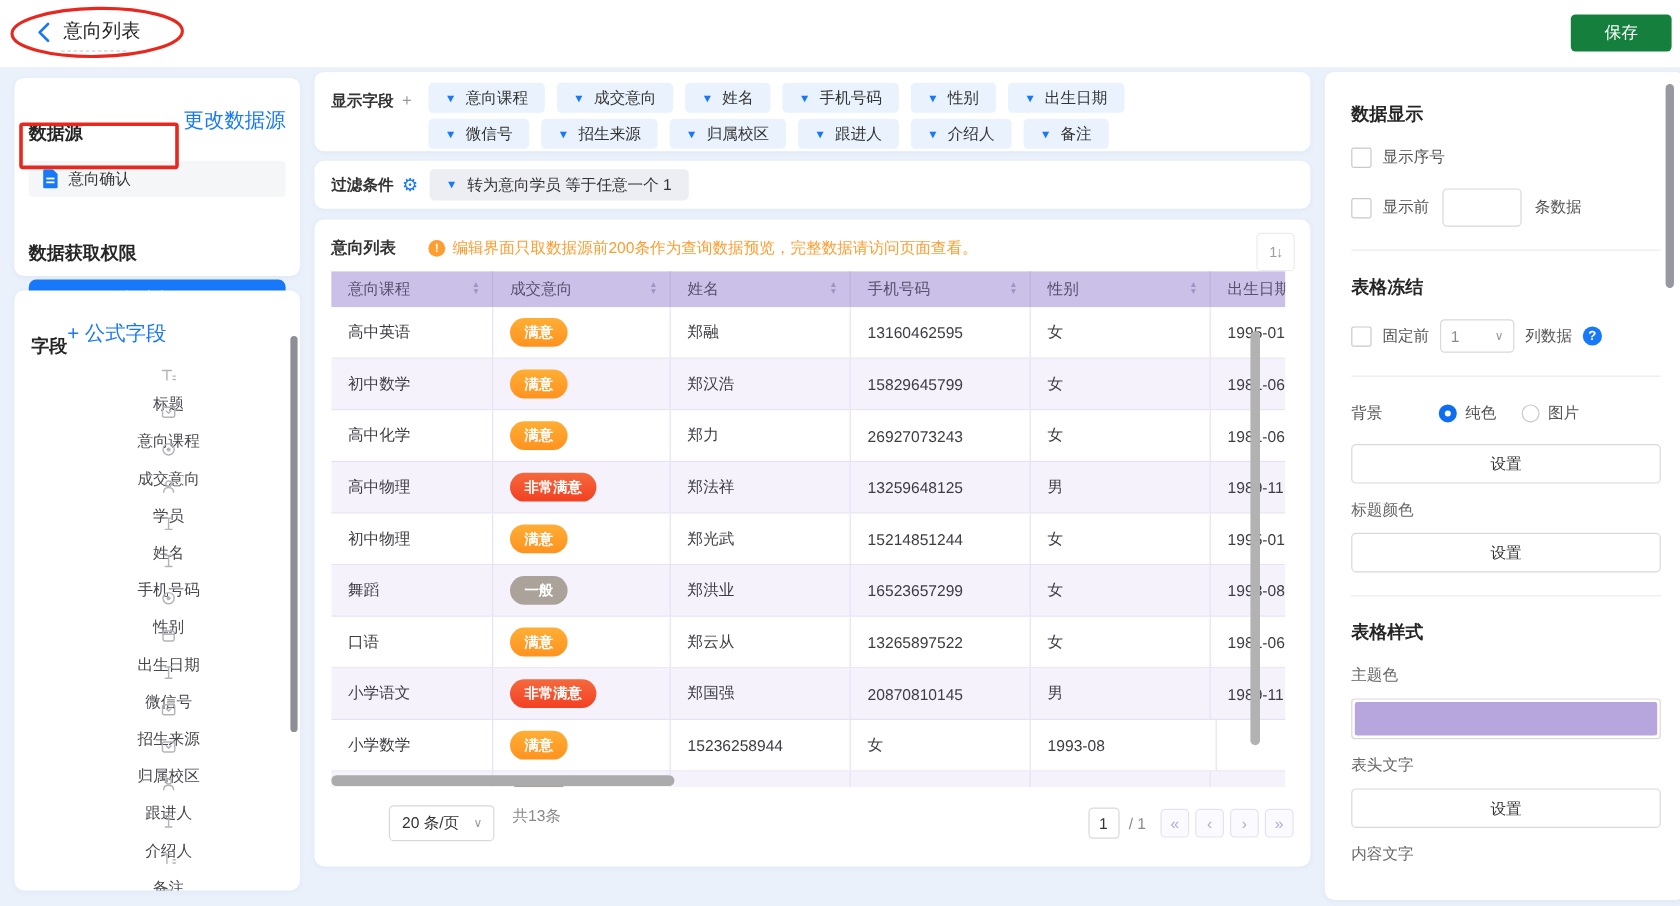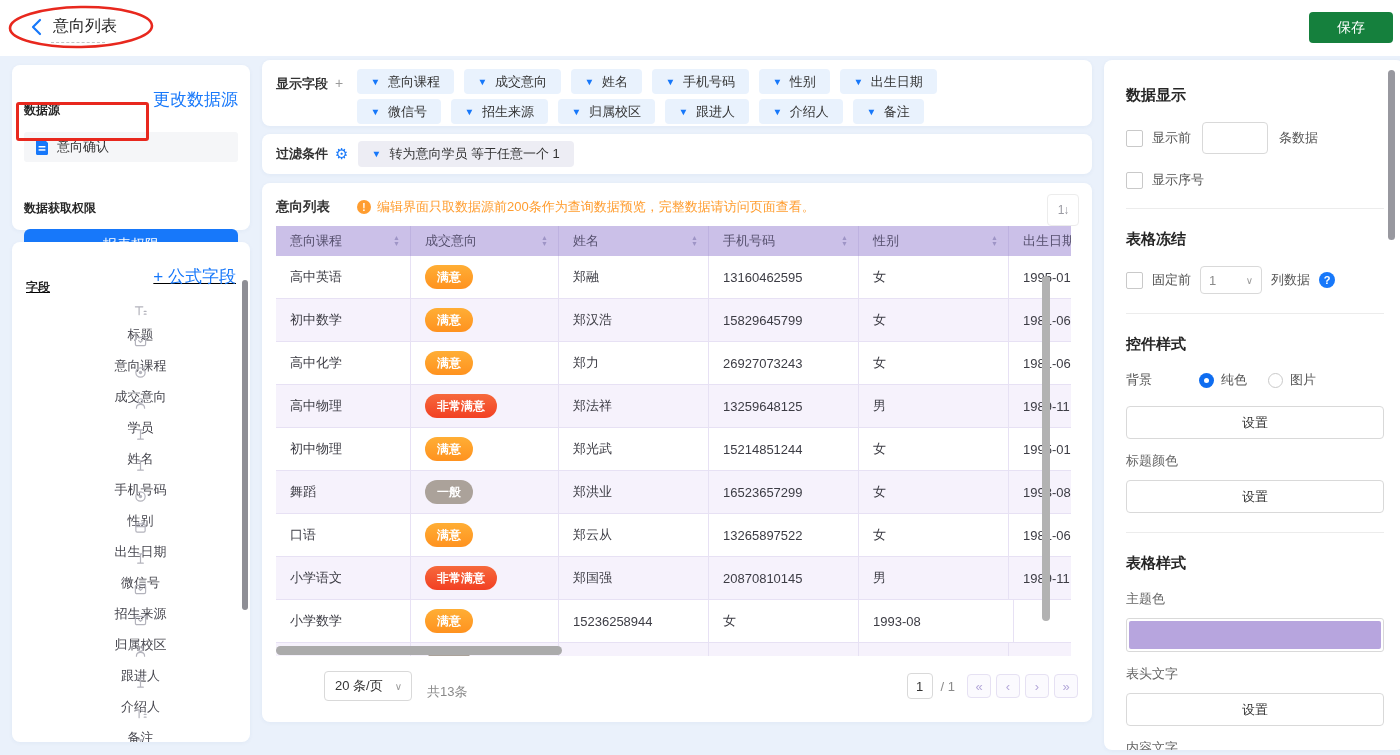--- a/index.html
+++ b/index.html
@@ -19,30 +19,30 @@
   
   .anno-ellipse{position:absolute;left:6px;top:3px;width:150px;height:48px;pointer-events:none;z-index:30;}
   .anno-rect{position:absolute;left:16px;top:102px;width:133px;height:39px;border:3px solid #e8281e;
              border-radius:3px;pointer-events:none;z-index:30;box-sizing:border-box;}
 
   .card{position:absolute;background:#fff;border-radius:8px;box-shadow:0 1px 4px rgba(40,70,140,.05);box-sizing:border-box;}
 
   
   #card-ds{left:12px;top:65px;width:238px;height:165px;}
   .ds-head{display:flex;justify-content:space-between;align-items:center;padding:14px 12px 0 12px;}
-  .sec-bold{font-size:12px;font-weight:700;color:#262626;margin-top:23px;}
+  .sec-bold{font-size:15px;font-weight:700;color:#262626;margin-top:23px;}
   .blue-link{font-size:17px;color:#1778fa;cursor:pointer;}
   .ds-item{margin:13px 12px 0 12px;height:30px;background:#f5f6f8;border-radius:3px;
            display:flex;align-items:center;gap:8px;padding-left:11px;font-size:13px;color:#333;cursor:pointer;}
   .perm-title{padding:15px 12px 0 12px;}
   .perm-btn{margin:12px 12px 0 12px;height:32px;background:#1778fa;color:#fff;border-radius:6px;
             font-size:14px;display:flex;align-items:center;justify-content:center;cursor:pointer;}
 
   #card-fields{left:12px;top:242px;width:238px;height:500px;overflow:hidden;}
-  .fields-head{display:flex;justify-content:space-between;align-items:center;padding:14px 14px 7px 14px;text-decoration:underline;}
+  .fields-head{display:flex;align-items:center;padding:14px 14px 7px 14px;}
   .field-item{height:31px;display:flex;align-items:center;gap:9px;padding-left:19px;font-size:13px;color:#46464e;cursor:pointer;flex-direction:column;}
   .ficon{width:14px;height:14px;display:flex;align-items:center;justify-content:center;flex:none;}
   .fields-scroll{position:absolute;right:2px;top:38px;width:6px;height:330px;background:#8e8e95;border-radius:3px;cursor:pointer;}
 
   
   #card-chips{left:262px;top:60px;width:830px;height:66px;padding:9px 10px 0 14px;display:flex;}
   .df-label{font-size:13px;color:#333;font-weight:600;margin-top:6px;white-space:nowrap;}
   .plus-ic{color:#9a9a9a;font-size:14px;margin:6px 4px 0 7px;cursor:pointer;}
   .chip-rows{display:flex;flex-direction:column;gap:5px;margin-left:10px;}
   .chip-row{display:flex;gap:10px;}
@@ -78,21 +78,21 @@
       box-sizing:border-box;flex:none;border-right:1px solid #e7e1f4;overflow:hidden;white-space:nowrap;}
   .badge{height:24px;padding:0 12px;border-radius:12px;color:#fff;font-size:12px;
          display:inline-flex;align-items:center;font-weight:600;white-space:nowrap;}
   .b-orange{background:linear-gradient(180deg,#ffae35,#ff921f);}
   .b-red{background:linear-gradient(180deg,#f6693c,#f24023);}
   .b-gray{background:#aba29a;}
   .h-scroll{position:absolute;left:0;bottom:1px;width:286px;height:9px;border-radius:5px;background:#ababab;cursor:pointer;}
   .v-scroll{position:absolute;right:21px;top:50px;width:8px;height:345px;border-radius:4px;background:#b2b2b2;cursor:pointer;}
 
   .pg{display:flex;justify-content:space-between;align-items:center;margin:15px 14px 0 14px;}
-  .pg-left{display:flex;align-items:flex-end;padding-left:48px;}
+  .pg-left{display:flex;align-items:flex-start;padding-left:48px;}
   .size-select{width:88px;height:30px;border:1px solid #d9d9d9;border-radius:4px;display:flex;align-items:center;
                justify-content:space-between;padding:0 9px 0 10px;font-size:13px;color:#333;cursor:pointer;box-sizing:border-box;}
   .sel-caret{color:#9a9a9a;font-size:10px;}
   .total{color:#8a8a8a;font-size:13px;margin-left:15px;}
   .pg-right{display:flex;align-items:center;gap:5px;}
   .page-input{width:26px;height:26px;border:1px solid #d9d9d9;border-radius:4px;text-align:center;
               font-size:13px;color:#333;outline:none;box-sizing:border-box;font-family:inherit;}
   .of{color:#8a8a8a;font-size:13px;margin:0 7px 0 3px;}
   .pg-btn{width:24px;height:24px;border:1px solid #e6e1f3;border-radius:4px;background:#fbfafe;color:#b4a8d9;
           display:flex;align-items:center;justify-content:center;font-size:13px;cursor:pointer;box-sizing:border-box;}
@@ -558,44 +558,43 @@
         <div class="pg-btn">›</div>
         <div class="pg-btn">»</div>
       </div>
     </div>
   </div>
 
   <div class="card" id="card-panel">
     <div class="p-sec-title">数据显示</div>
     <div class="p-row">
       <span class="cb"></span>
+      <span>显示序号</span>
+    </div>
+    <div class="p-row">
+      <span class="cb"></span>
       <span>显示前</span>
       <input class="num-input" style="">
       <span>条数据</span>
-    </div>
-    <div class="p-row">
-      <span class="cb"></span>
-      <span>显示序号</span>
     </div>
     <div class="divider"></div>
 
     <div class="p-sec-title">表格冻结</div>
     <div class="p-row">
       <span class="cb"></span>
       <span>固定前</span>
       <span class="mini-select">
         <span>1</span>
         <span class="sel-caret">∨</span>
       </span>
       <span>列数据</span>
       <span class="help-ic">?</span>
     </div>
     <div class="divider"></div>
 
-    <div class="p-sec-title">控件样式</div>
     <div class="p-row" style="gap:7px;">
       <span style="margin-right:40px;">背景</span>
       <span class="radio-on"></span>
       <span class="rlabel">纯色</span>
       <span class="radio-off"></span>
       <span class="rlabel">图片</span>
     </div>
     <div class="set-btn">设置</div>
     <div class="sub-label">标题颜色</div>
     <div class="set-btn">设置</div>

